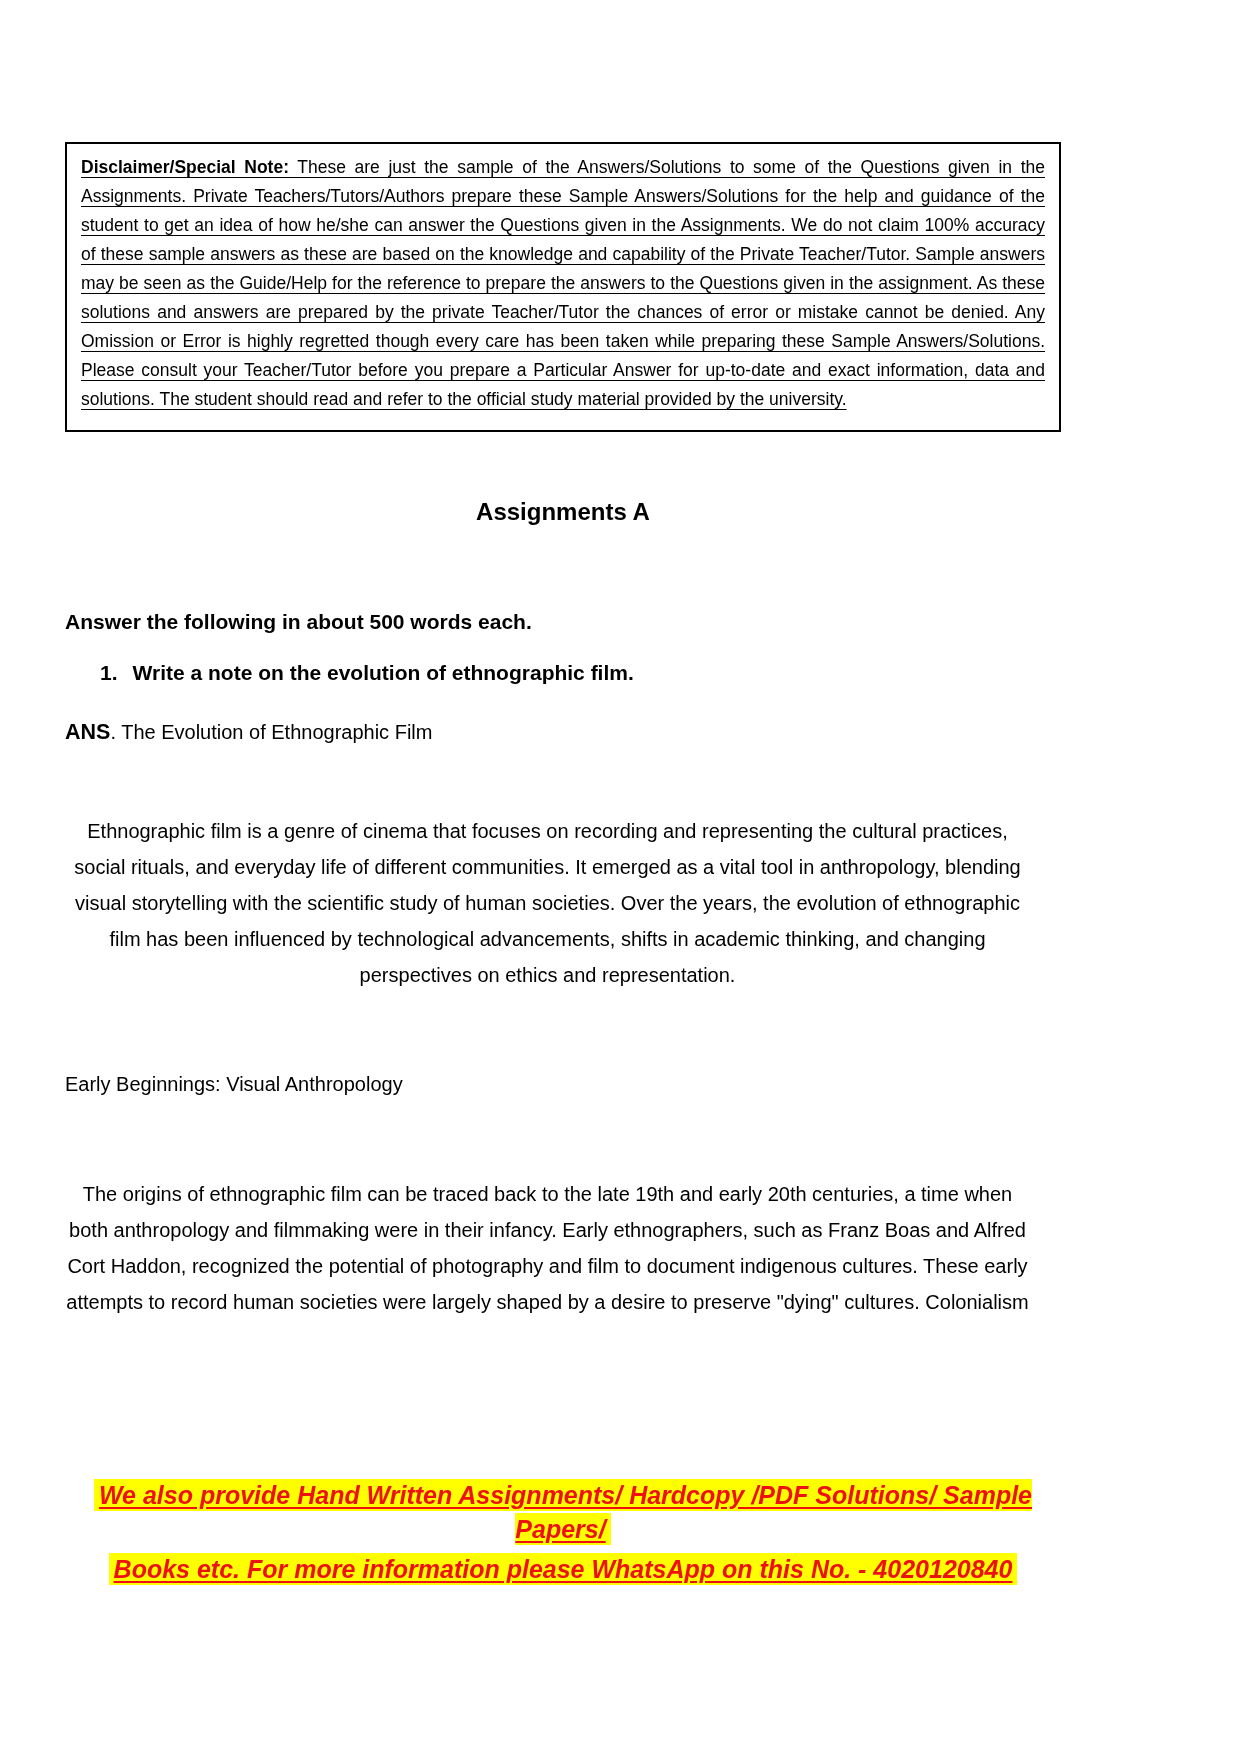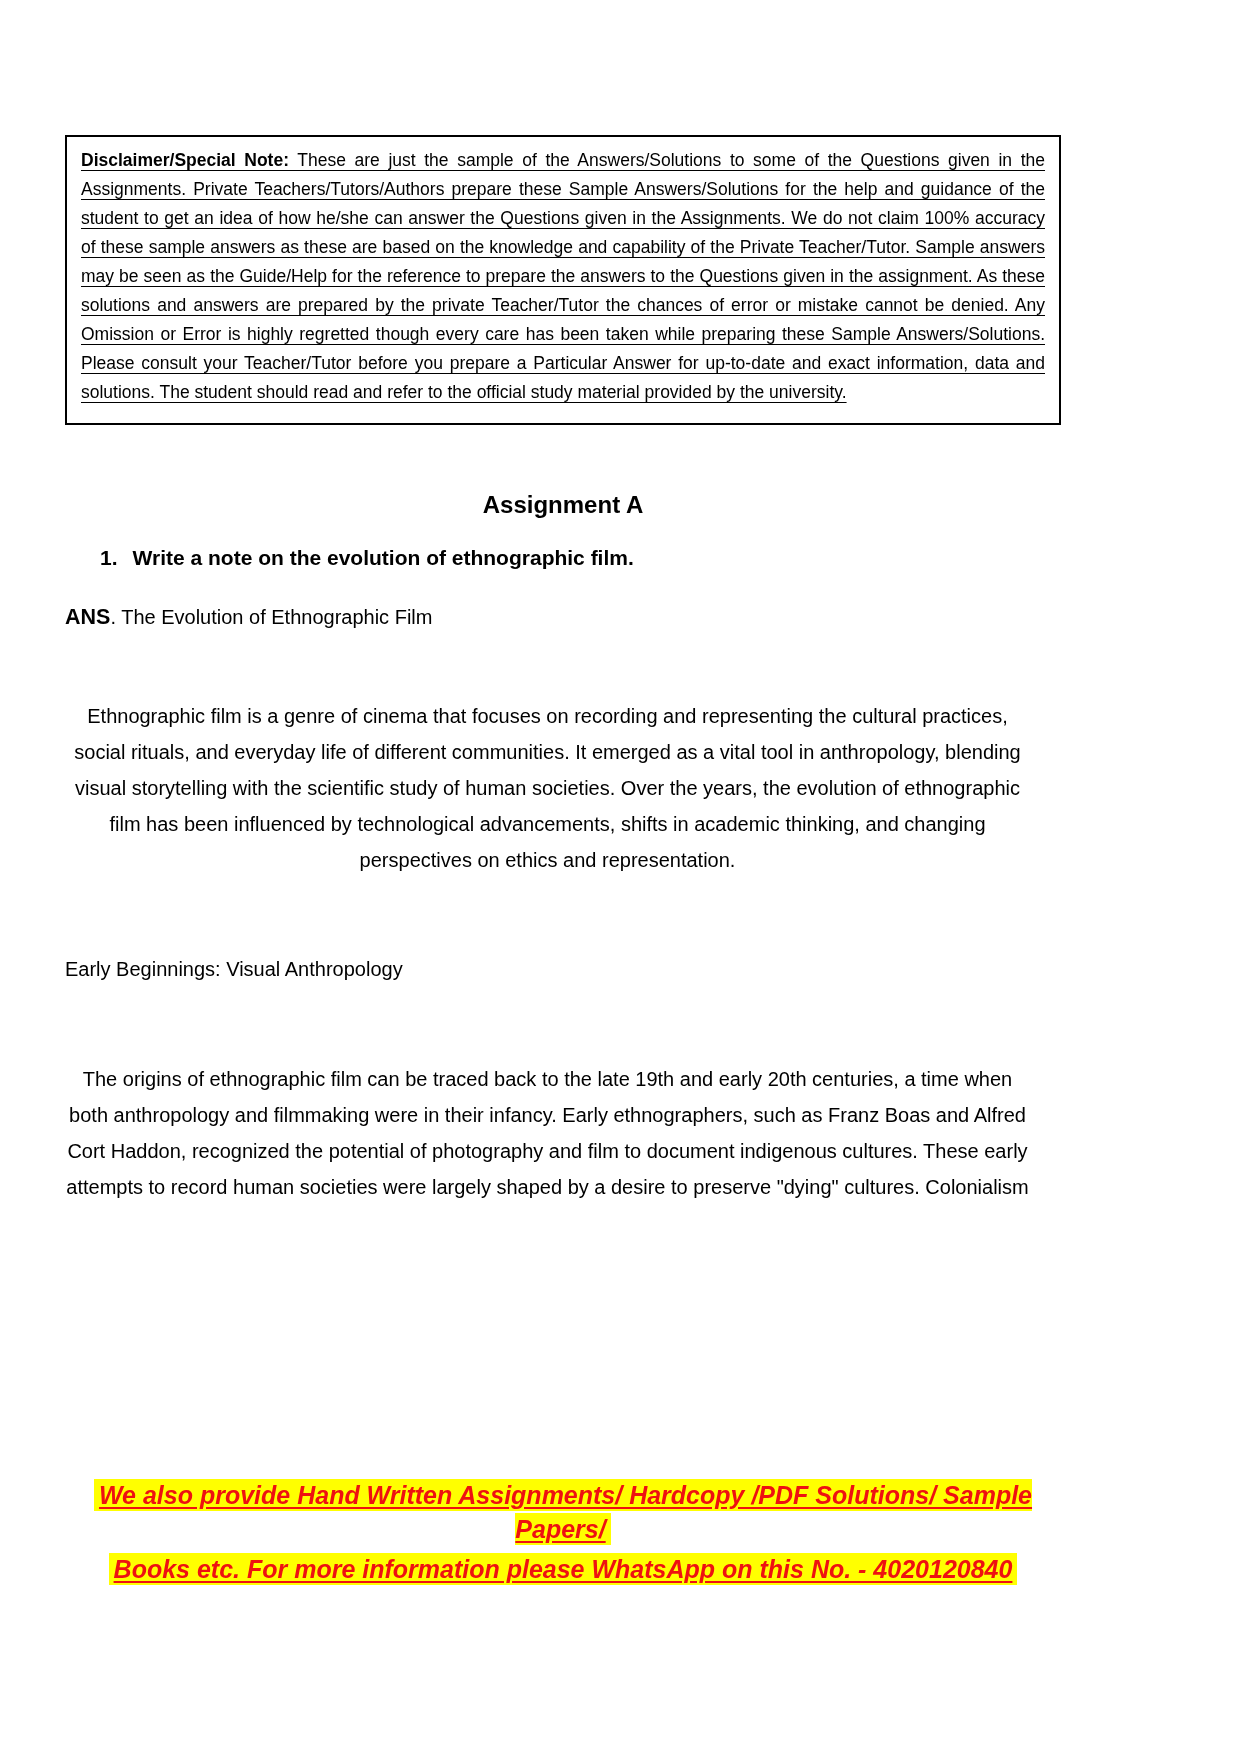--- a/index.html
+++ b/index.html
@@ -11,21 +11,21 @@
     height: 1755px;
     background: #ffffff;
     color: #000000;
     font-family: "Liberation Sans", sans-serif;
     position: relative;
     overflow: hidden;
   }
   .content {
     position: absolute;
     left: 65px;
-    top: 135px;
+    top: 142px;
     width: 996px;
   }
   .disclaimer-box {
     box-sizing: border-box;
     width: 996px;
     border: 2px solid #000000;
     padding: 9px 14px 16px 14px;
   }
   .disclaimer-text {
     font-size: 17.5px;
@@ -109,22 +109,23 @@
 <body>
 
 <div class="content">
 
   <div class="disclaimer-box">
     <p class="disclaimer-text" style="margin:0;">
       <span class="disclaimer-label">Disclaimer/Special Note:</span><span> These are just the sample of the Answers/Solutions to some of the Questions given in the Assignments. Private Teachers/Tutors/Authors prepare these Sample Answers/Solutions for the help and guidance of the student to get an idea of how he/she can answer the Questions given in the Assignments. We do not claim 100% accuracy of these sample answers as these are based on the knowledge and capability of the Private Teacher/Tutor. Sample answers may be seen as the Guide/Help for the reference to prepare the answers to the Questions given in the assignment. As these solutions and answers are prepared by the private Teacher/Tutor the chances of error or mistake cannot be denied. Any Omission or Error is highly regretted though every care has been taken while preparing these Sample Answers/Solutions. Please consult your Teacher/Tutor before you prepare a Particular Answer for up-to-date and exact information, data and solutions. The student should read and refer to the official study material provided by the university.</span>
     </p>
   </div>
 
-  <div class="doc-heading">Assignment A</div>
+  <div class="doc-heading">Assignments A</div>
 
+  <div class="instruction">Answer the following in about 500 words each.</div>
 
   <div class="question-line">
     <span class="question-number">1.</span>
     <span>Write a note on the evolution of ethnographic film.</span>
   </div>
 
   <div class="answer-line">
     <span class="answer-label">ANS</span><span>. The Evolution of Ethnographic Film</span>
   </div>
 

